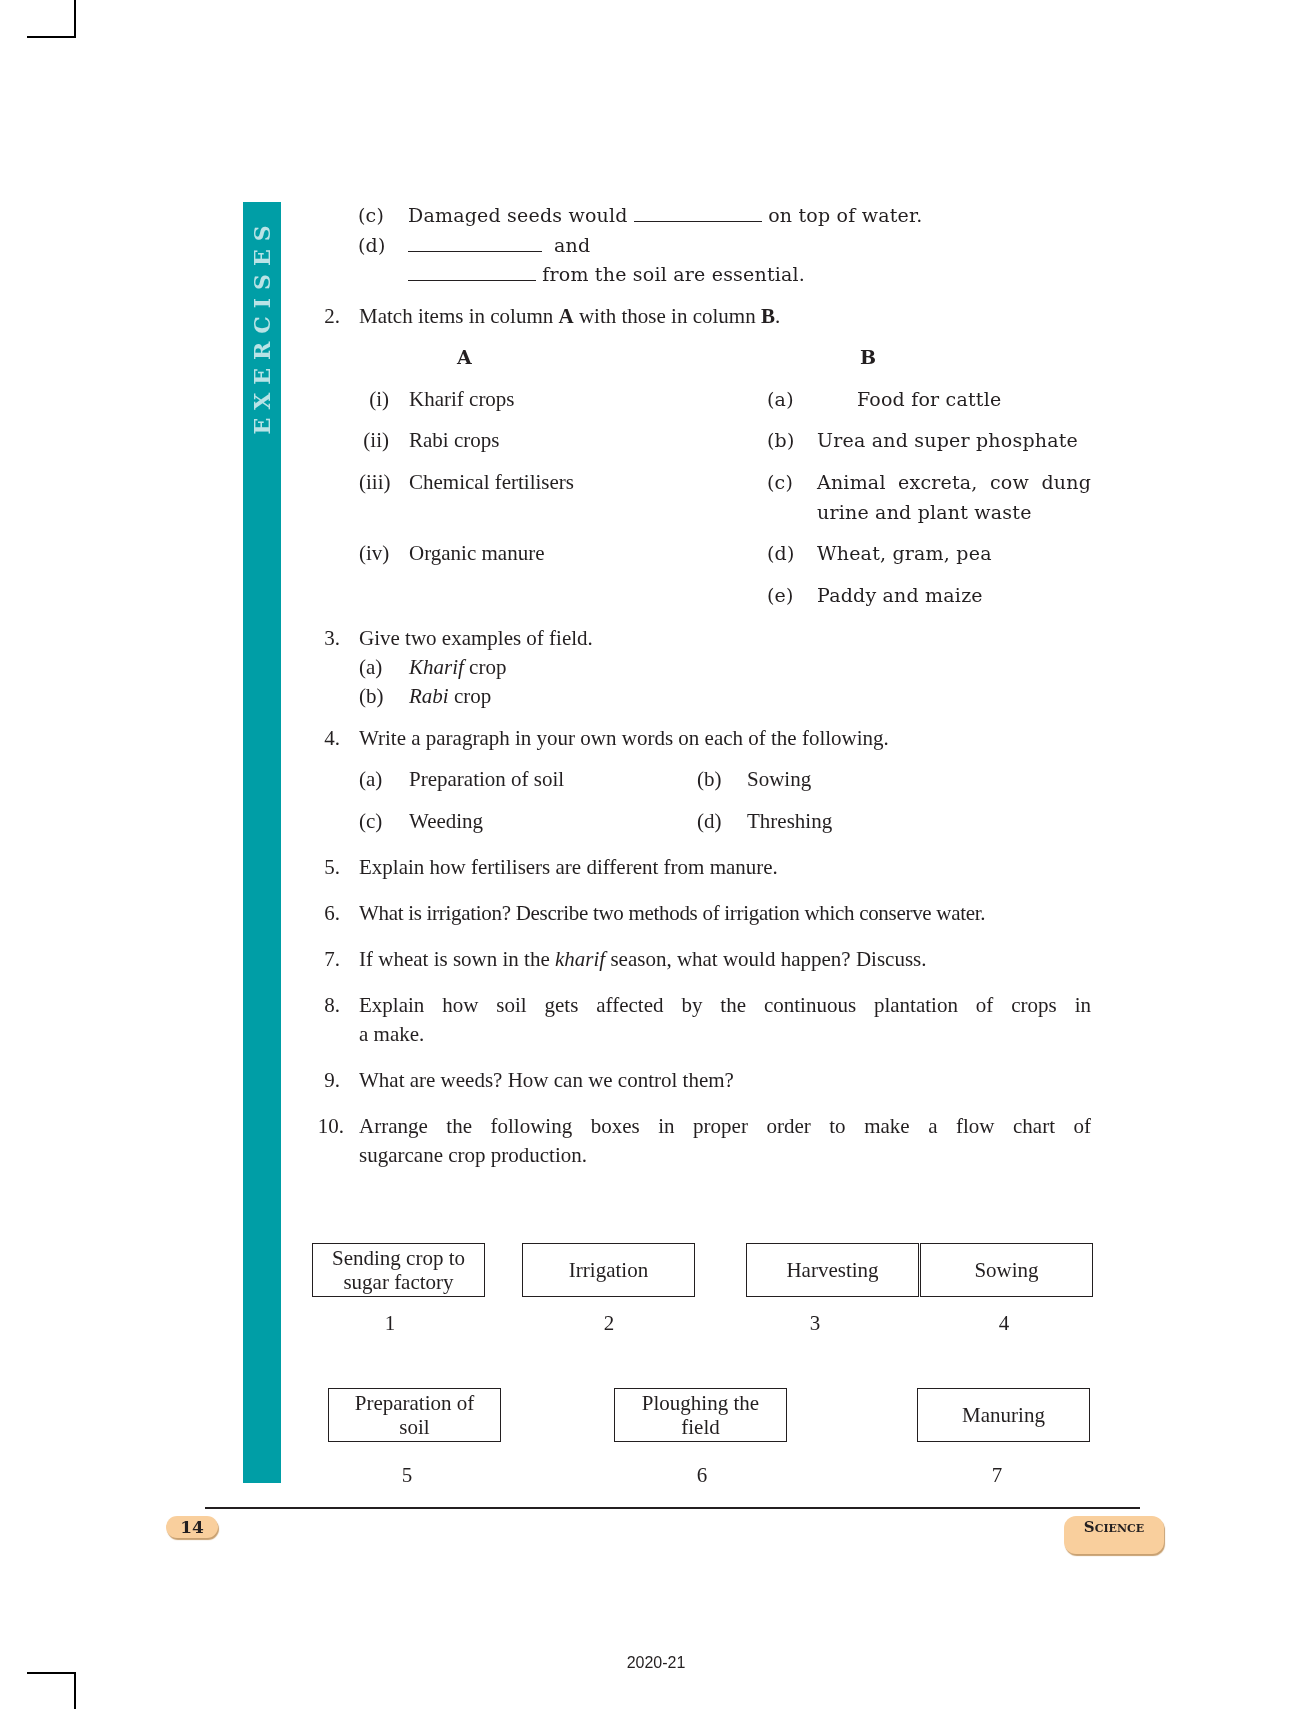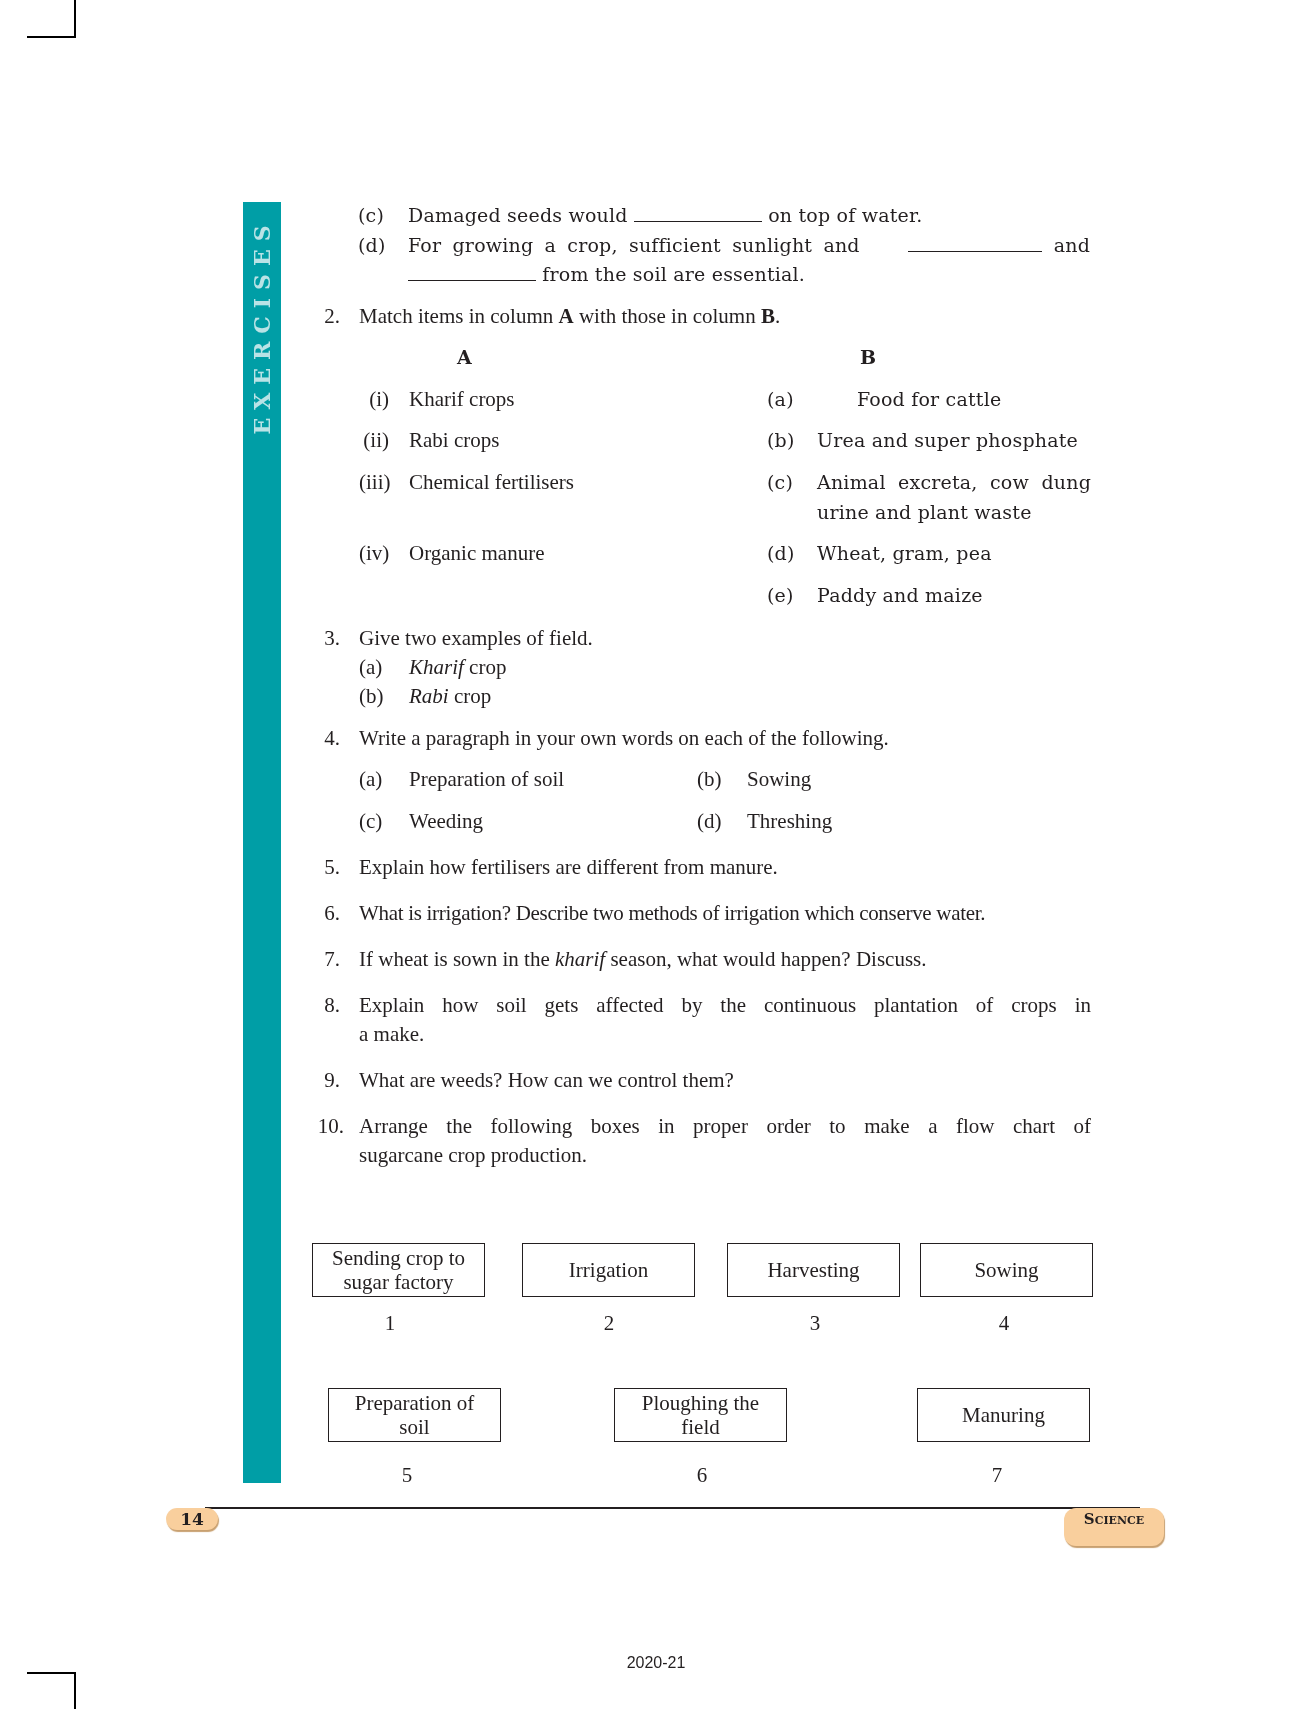--- a/index.html
+++ b/index.html
@@ -18,21 +18,21 @@
   .num { text-align: right; width: 30px; }
   b.bold { font-weight: bold; }
   i { font-style: italic; }
   .justify { text-align: justify; text-align-last: justify; }
   .box { position: absolute; border: 1.5px solid #231f20; box-sizing: border-box; display: flex;
          align-items: center; justify-content: center; text-align: center;
          font-family: "Liberation Serif", "DejaVu Serif", serif; font-size: 21px; line-height: 24px; }
   .box-num { position: absolute; font-family: "Liberation Serif", serif; font-size: 21px; transform: translateX(-50%); }
   .footer-line { position: absolute; left: 205px; top: 1507px; width: 935px; height: 2px; background: #231f20; }
   .badge { position: absolute; background: #f9cf9d; border-radius: 12px; box-shadow: 1px 2px 1px #c8a070;
-           font-family: "DejaVu Serif", serif; font-weight: bold; color: #231f20; text-align: center; }
+           font-family: "DejaVu Serif", serif; font-weight: bold; color: #231f20; text-align: center; margin-top: 8px; }
   .year { position: absolute; left: 0; width: 1312px; top: 1654px; text-align: center;
           font-family: "Liberation Sans", "DejaVu Sans", sans-serif; font-size: 16px; color: #231f20; }
 </style>
 </head>
 <body>
 
 <div class="crop-v" style="left:74px; top:0; height:37px;"></div>
 <div class="crop-h" style="left:27px; top:36px; width:49px;"></div>
 <div class="crop-h" style="left:27px; top:1672px; width:49px;"></div>
 <div class="crop-v" style="left:74px; top:1672px; height:37px;"></div>
@@ -42,21 +42,20 @@
 
 <div class="abs bk" style="left:358px; top:203px;">(c)</div>
 <div class="abs bk" style="left:408px; top:203px;">
   <span>Damaged seeds would</span>
   <span class="blank" style="width:128px;"></span>
   <span>on top of water.</span>
 </div>
 
 <div class="abs bk" style="left:358px; top:233px;">(d)</div>
 <div class="abs bk" style="left:408px; top:233px; width:682px; display:flex; justify-content:space-between;">
-  <span style="word-spacing:5px;">For growing a crop, sufficient sunlight and</span>
   <span>
     <span class="blank" style="width:134px; margin-right:12px;"></span><span>and</span>
   </span>
 </div>
 <div class="abs bk" style="left:408px; top:262px;">
   <span class="blank" style="width:128px;"></span>
   <span>from the soil are essential.</span>
 </div>
 
 <div class="abs txt num" style="left:310px; top:304px;">2.</div>
@@ -127,21 +126,21 @@
 
 <div class="box" style="left:312px; top:1243px; width:173px; height:54px;">
   <div>
       <div>Sending crop to</div>
       <div>sugar factory</div>
     </div>
 </div>
 <div class="box" style="left:522px; top:1243px; width:173px; height:54px;">
   <div>Irrigation</div>
 </div>
-<div class="box" style="left:727px; top:1243px; width:173px; height:54px;">
+<div class="box" style="left:746px; top:1243px; width:173px; height:54px;">
   <div>Harvesting</div>
 </div>
 <div class="box" style="left:920px; top:1243px; width:173px; height:54px;">
   <div>Sowing</div>
 </div>
 <div class="box-num" style="left:390px; top:1311px;">1</div>
 <div class="box-num" style="left:609px; top:1311px;">2</div>
 <div class="box-num" style="left:815px; top:1311px;">3</div>
 <div class="box-num" style="left:1004px; top:1311px;">4</div>
 

